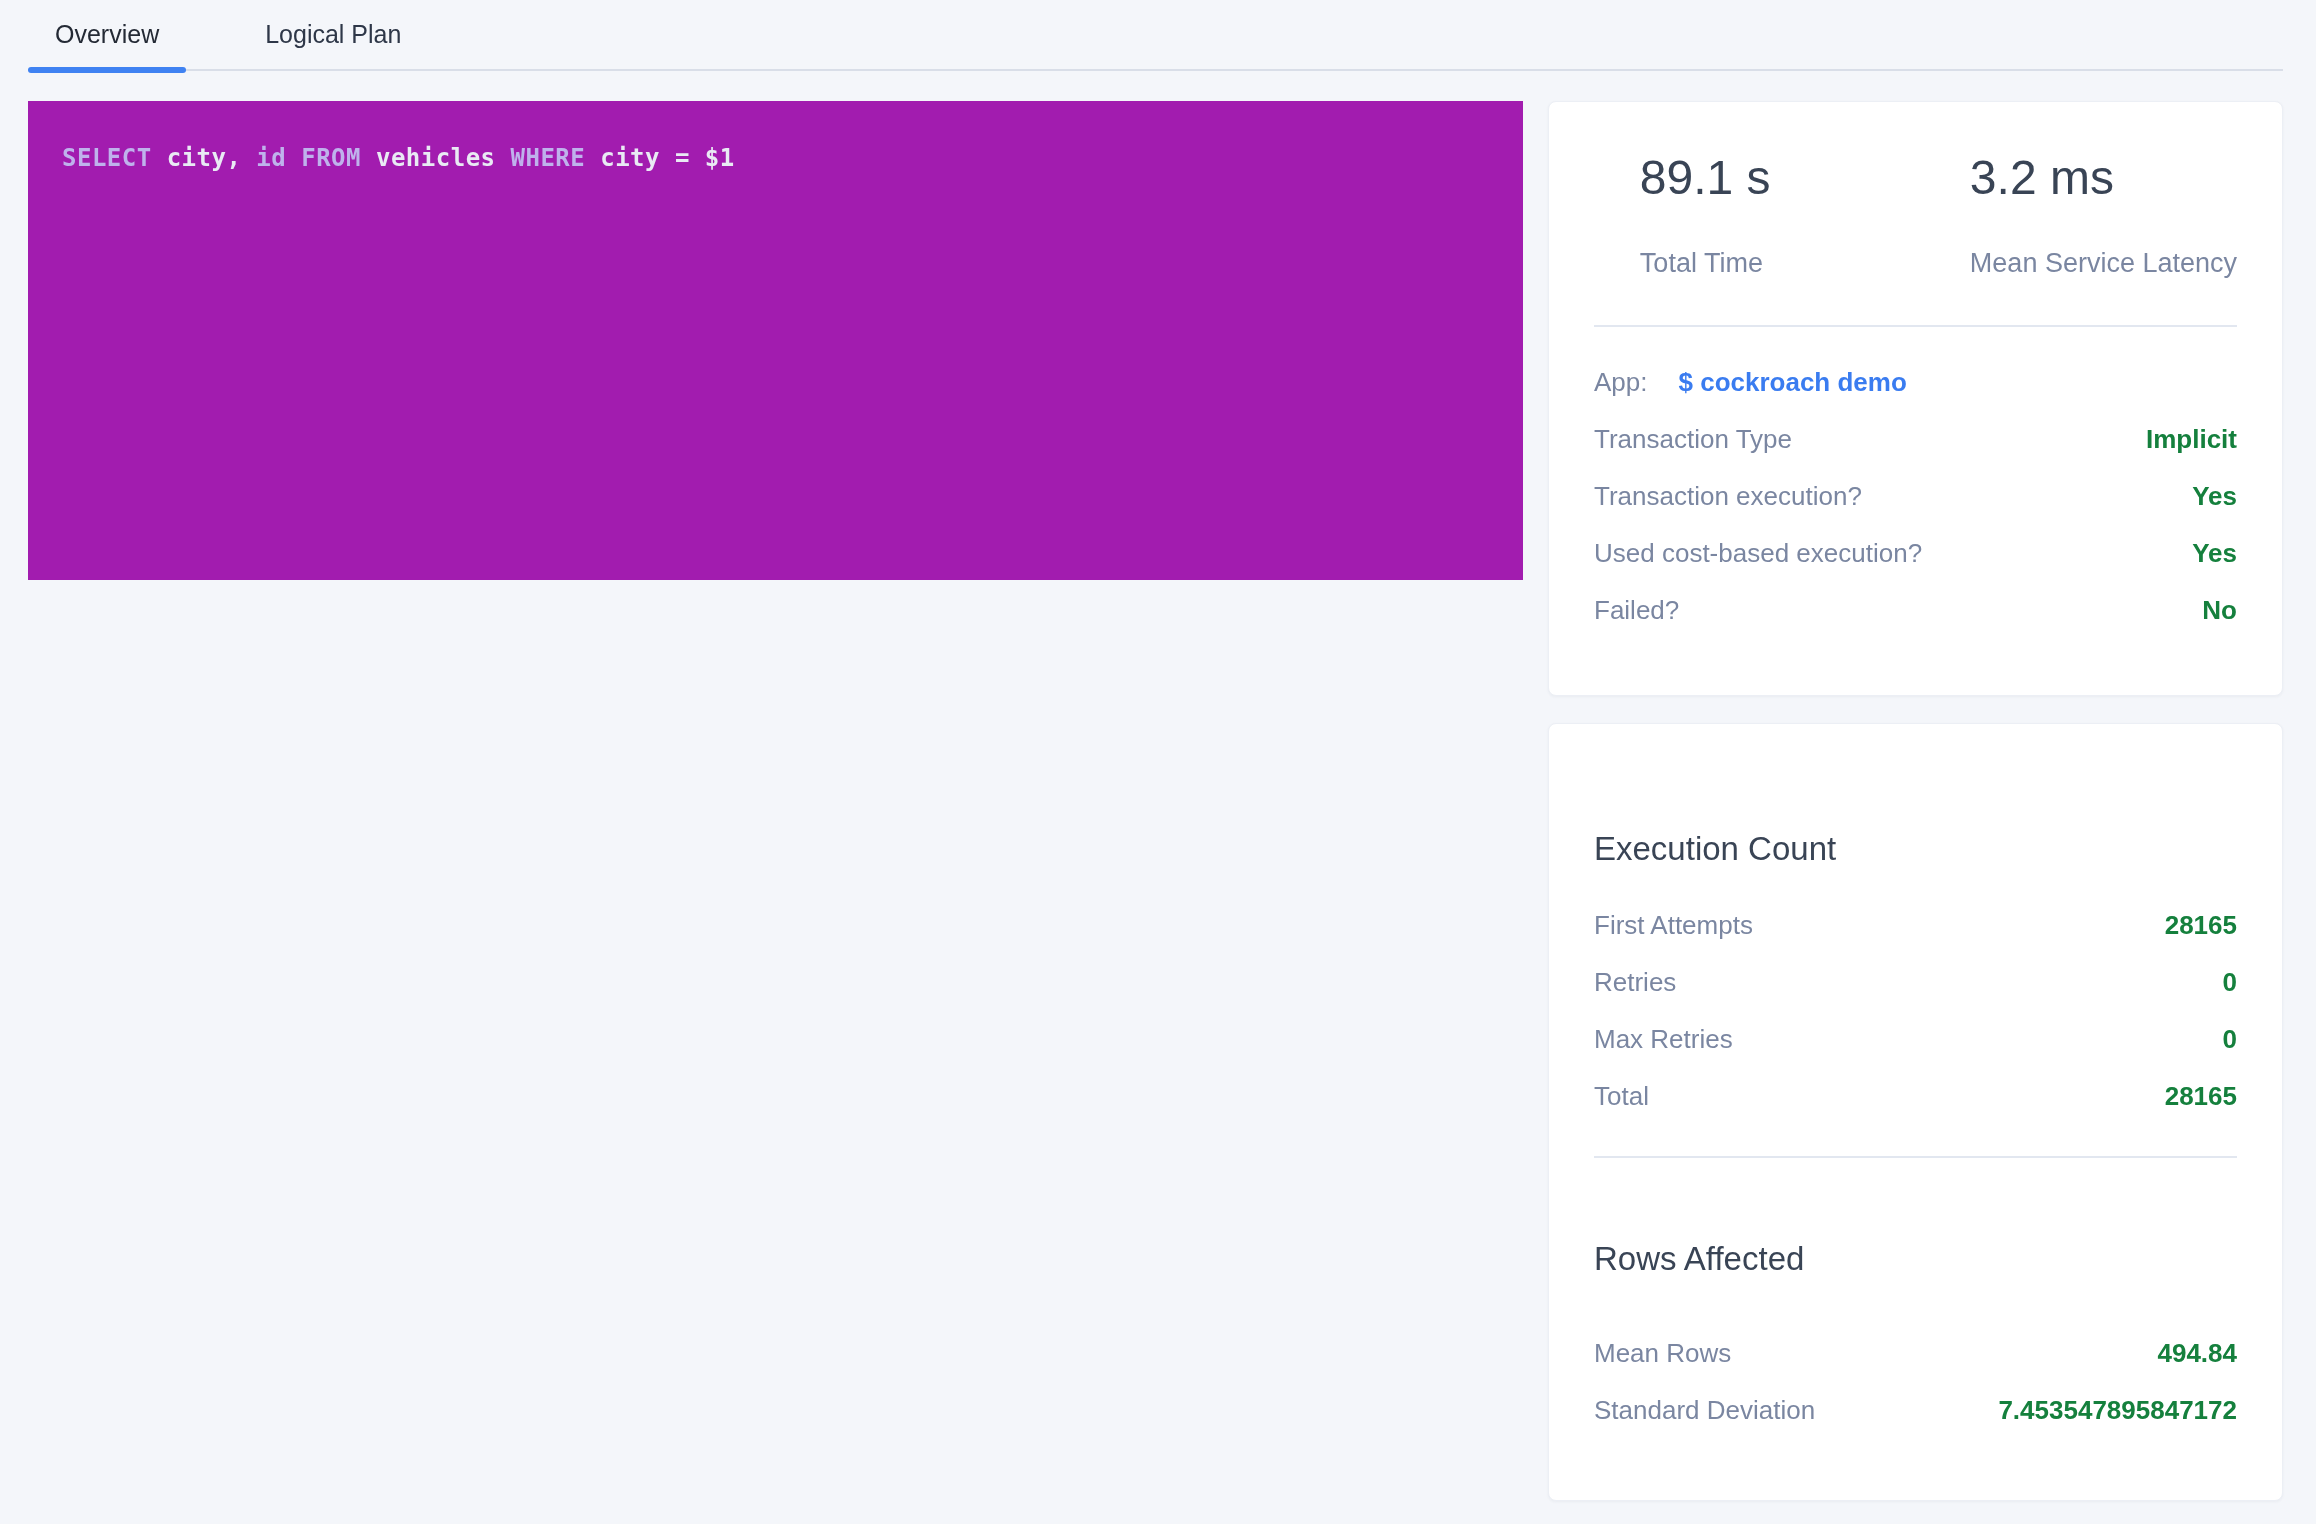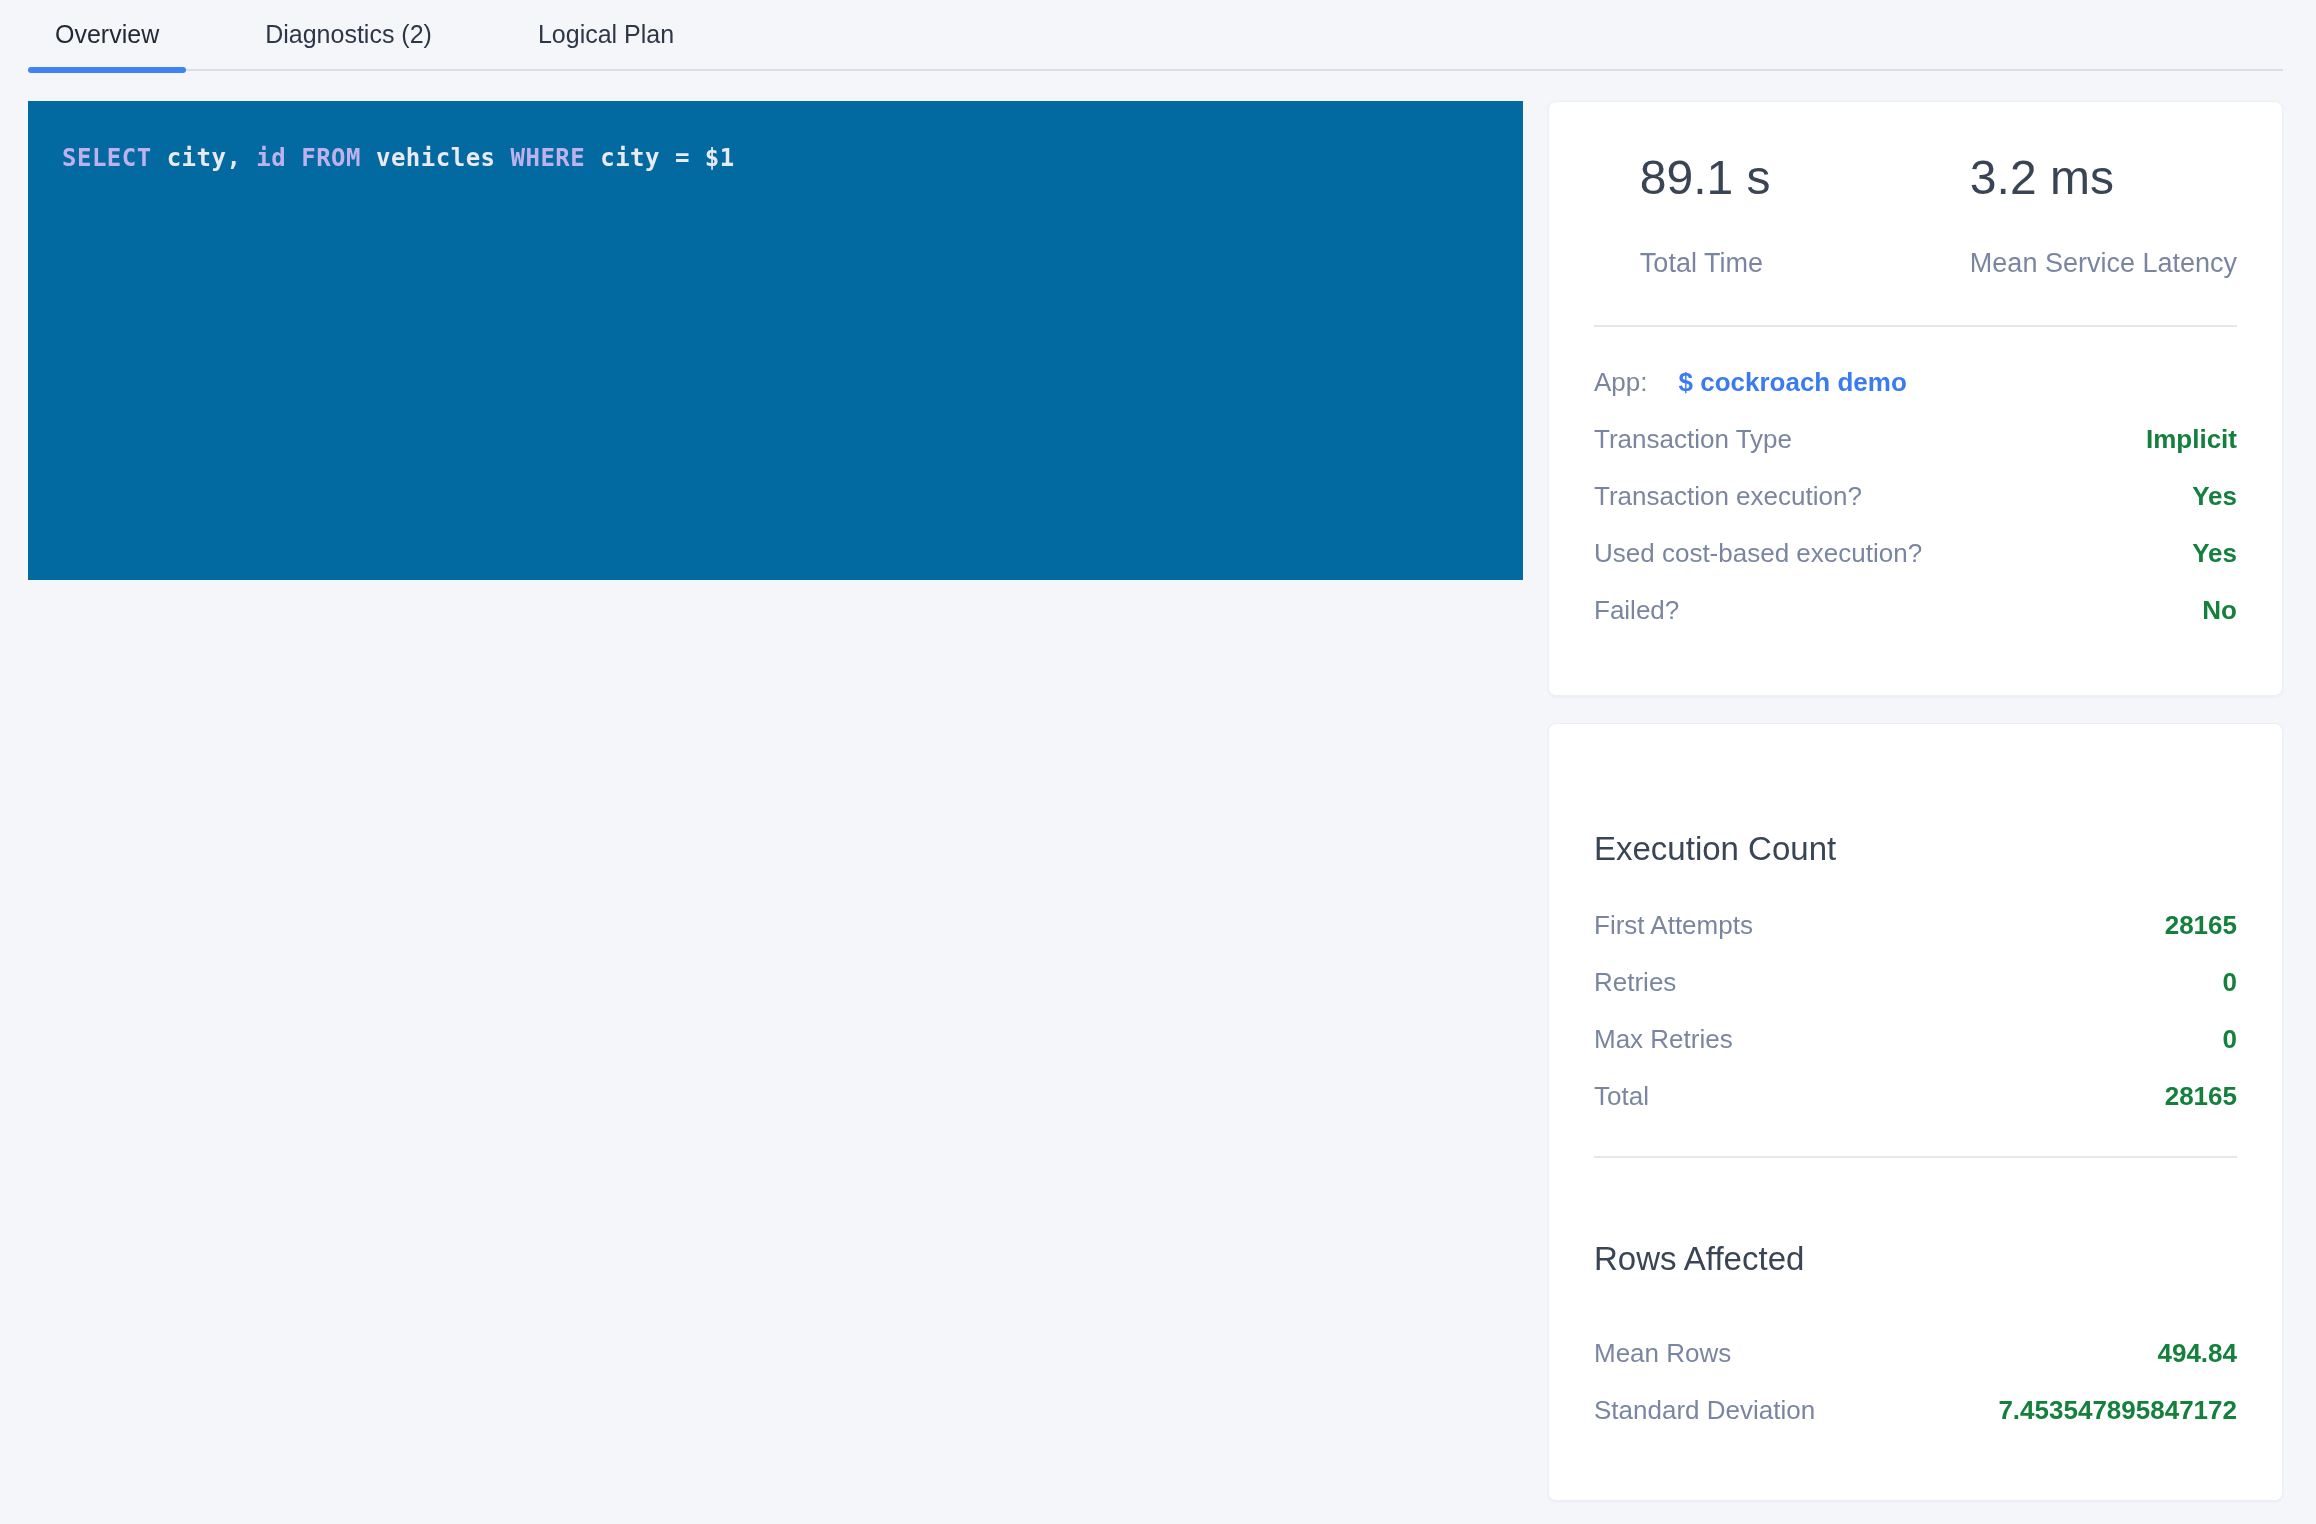--- a/index.html
+++ b/index.html
@@ -25,21 +25,21 @@
   }
   .tab.active { color:#242A35; }
   .tab.active::after {
     content:""; position:absolute; left:0; right:0; bottom:-4px;
     height:6px; border-radius:3px; background:#3F82F2;
   }
 
   
   .sqlbox {
     position:absolute; left:28px; top:101px; width:1495px; height:479px;
-    background:#0369a1;
+    background:#a21caf;
     padding:40px 34px;
   }
   .sqlbox code {
     font-family:"DejaVu Sans Mono", monospace;
     font-size:24px; font-weight:600; line-height:34px;
     white-space:pre; letter-spacing:0.5px;
   }
   .tok-kw { color:#BFB2EC; }
   .tok-pl { color:#E9EAF4; }
 
@@ -81,23 +81,20 @@
   .counts .divider { margin-top:18px; }
   .section-heading.second { margin-top:80px; }
   .kv-rows.second { margin-top:58px; }
 </style>
 </head>
 <body>
 
 <nav class="tabbar">
   <div class="tab active">
     <span>Overview</span>
-  </div>
-  <div class="tab">
-    <span>Diagnostics (2)</span>
   </div>
   <div class="tab">
     <span>Logical Plan</span>
   </div>
 </nav>
 
 <section class="sqlbox">
   <code><span class="tok-kw">SELECT</span><span class="tok-pl"> city, </span><span class="tok-kw">id</span><span class="tok-pl"> </span><span class="tok-kw">FROM</span><span class="tok-pl"> vehicles </span><span class="tok-kw">WHERE</span><span class="tok-pl"> city = $1</span></code>
 </section>
 

